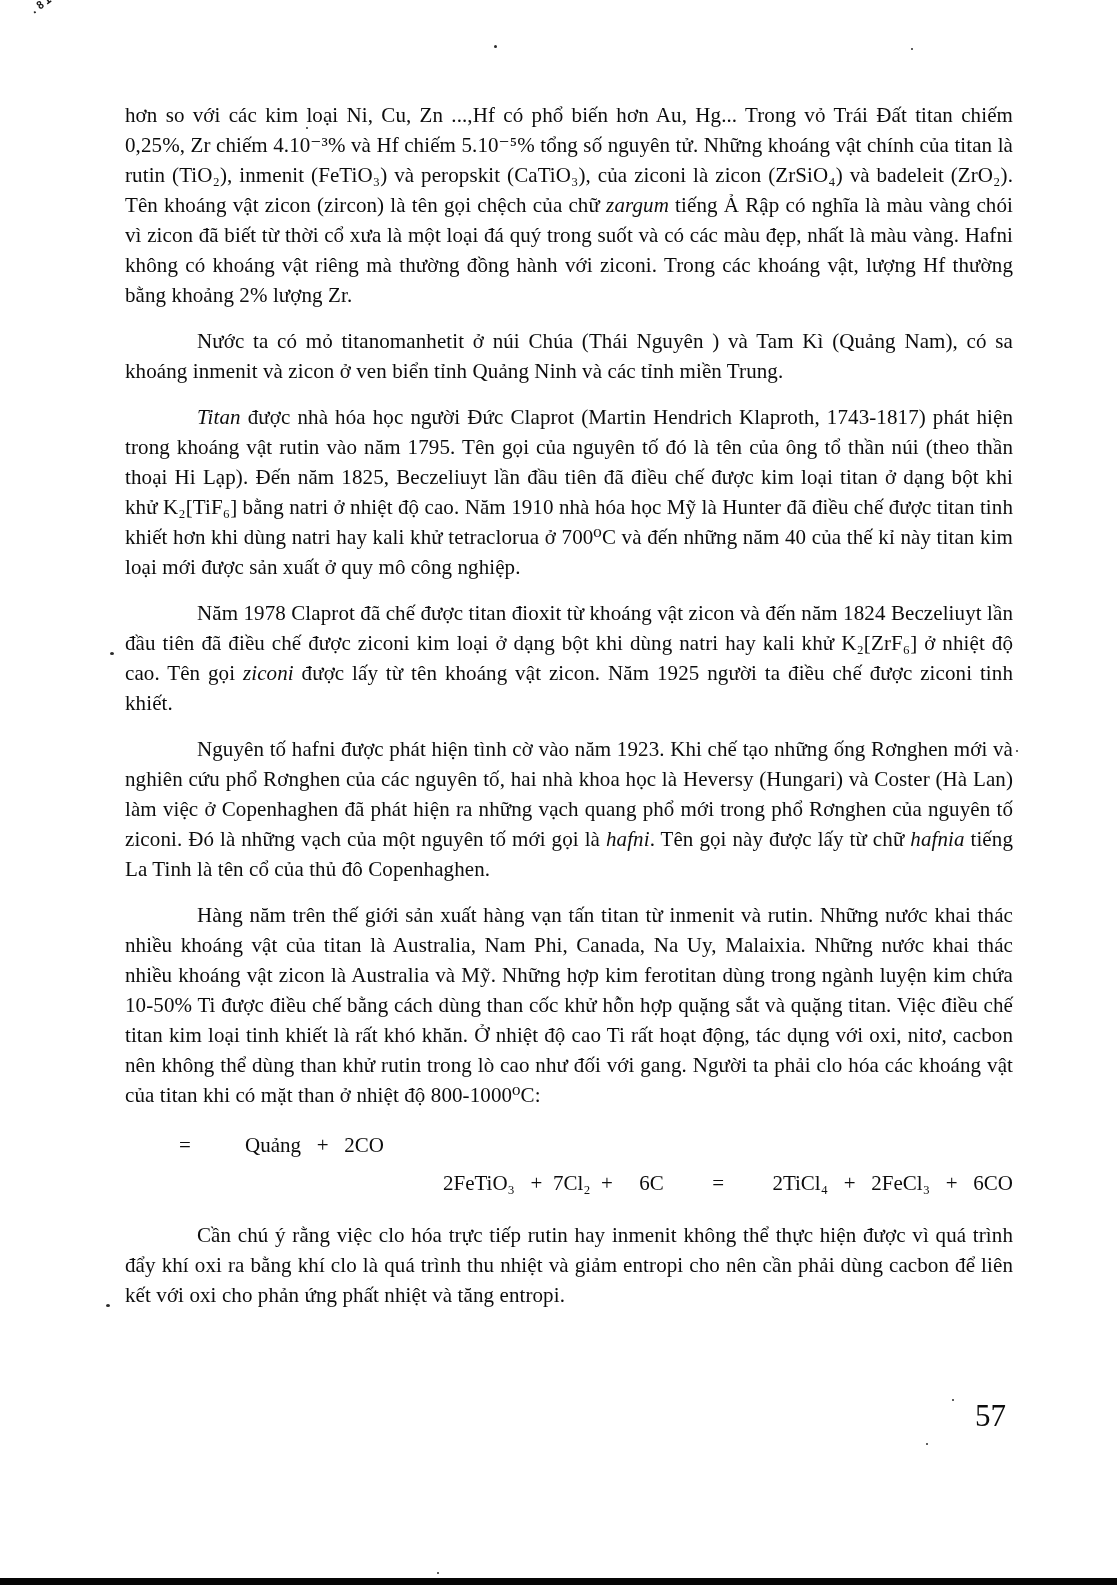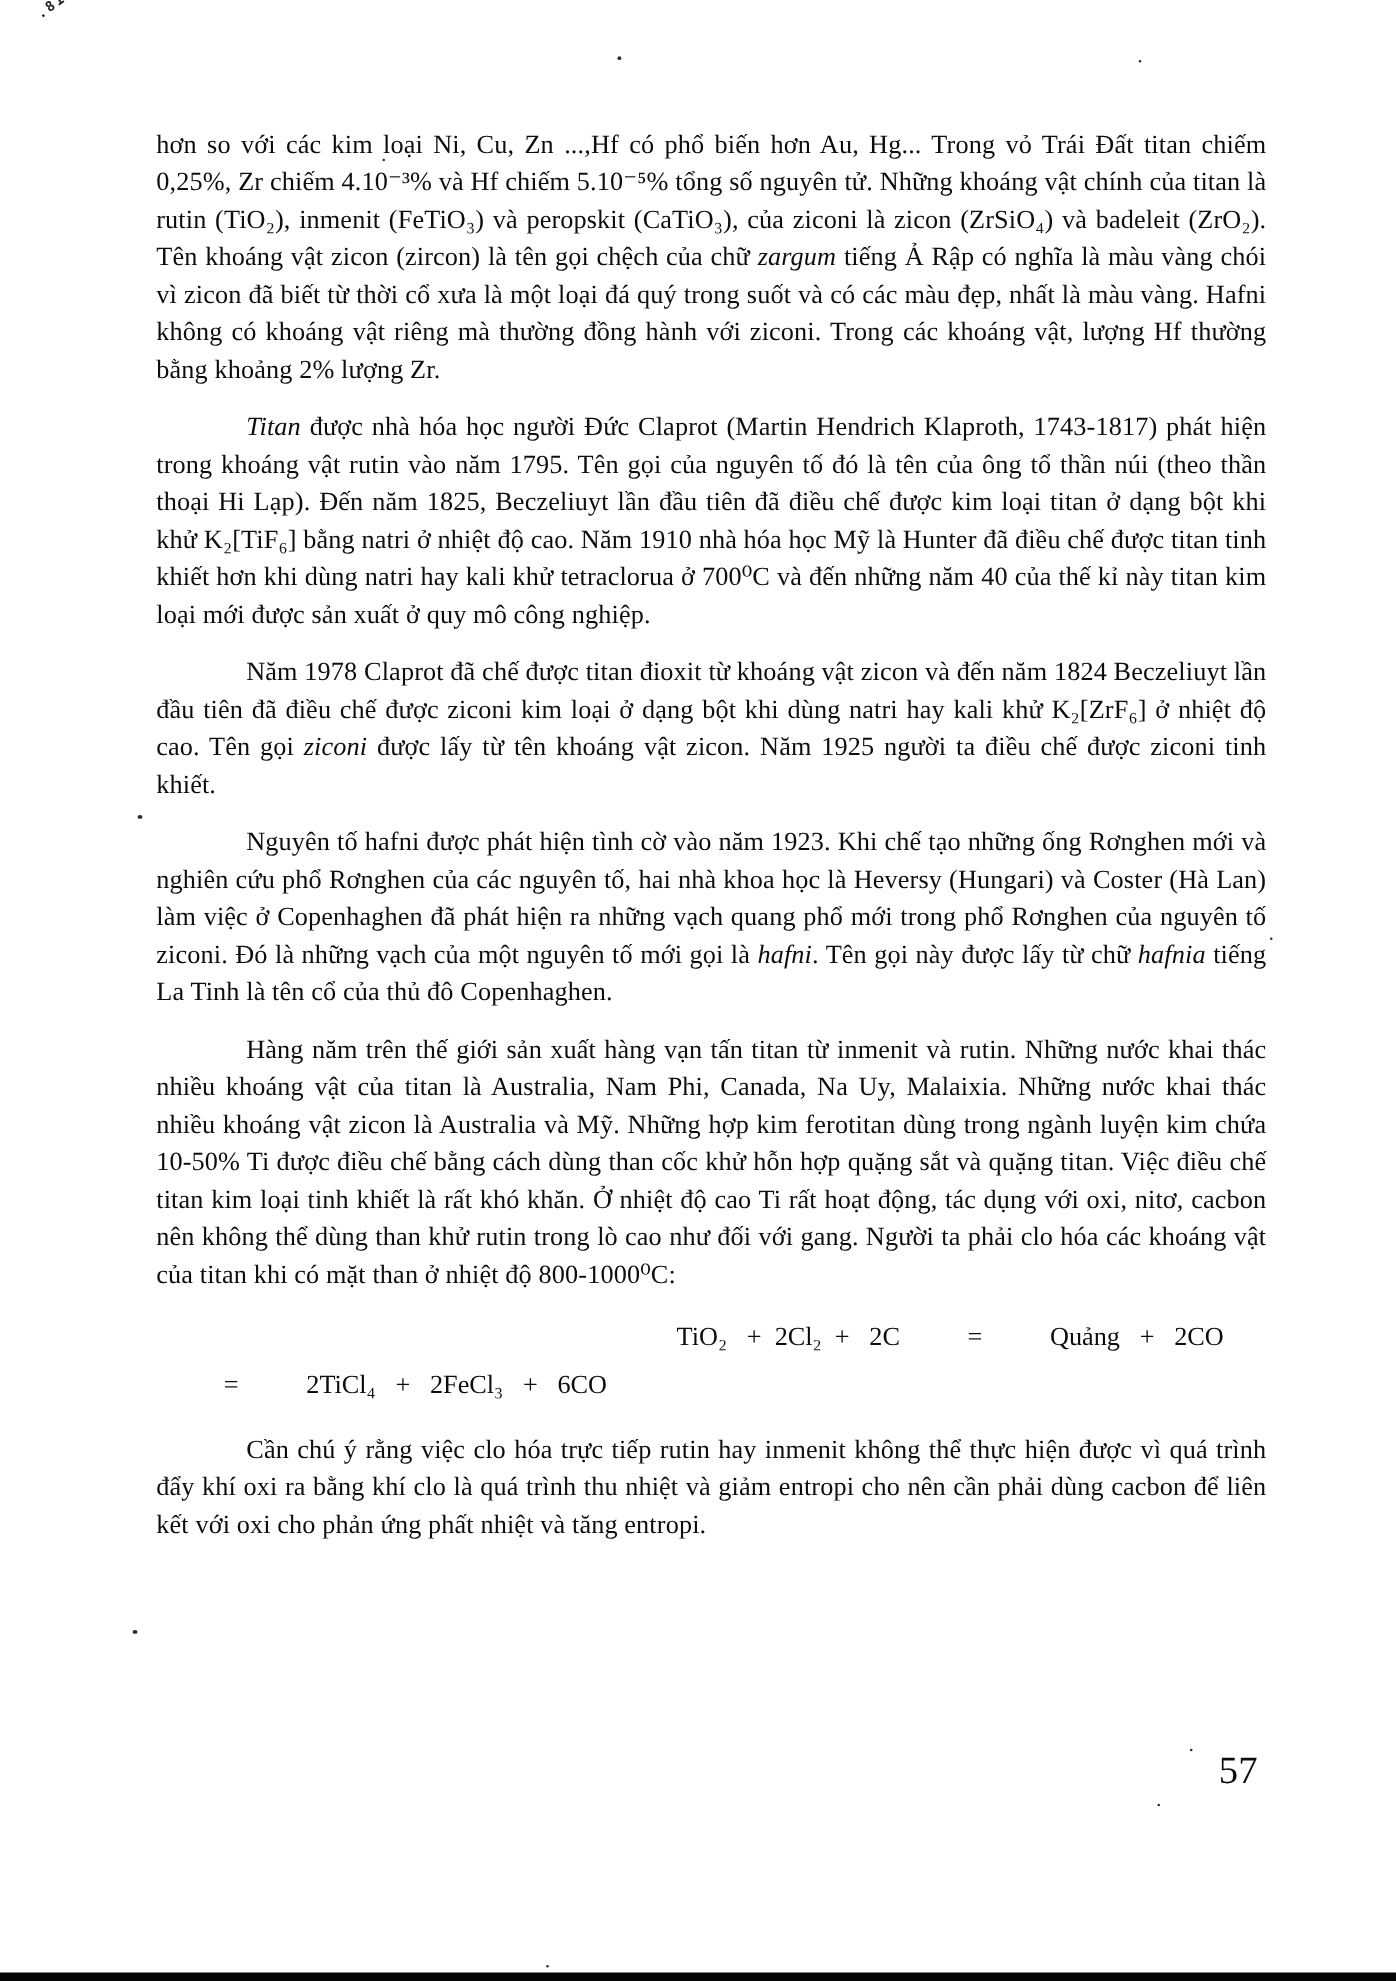--- a/index.html
+++ b/index.html
@@ -70,27 +70,28 @@
 
 <div class="page">
 
   <div class="stamp">
     <span>.OO9.8GO.</span>
     <span class="s2">.818.8</span>
   </div>
 
   <div class="text-block">
       <p class="para"><span>hơn so với các kim loại Ni, Cu, Zn ...,Hf có phổ biến hơn Au, Hg... Trong vỏ Trái Đất titan chiếm 0,25%, Zr chiếm 4.10⁻³% và Hf chiếm 5.10⁻⁵% tổng số nguyên tử. Những khoáng vật chính của titan là rutin (TiO₂), inmenit (FeTiO₃) và peropskit (CaTiO₃), của ziconi là zicon (ZrSiO₄) và badeleit (ZrO₂). Tên khoáng vật zicon (zircon) là tên gọi chệch của chữ </span><span class="it">zargum</span><span> tiếng Ả Rập có nghĩa là màu vàng chói vì zicon đã biết từ thời cổ xưa là một loại đá quý trong suốt và có các màu đẹp, nhất là màu vàng. Hafni không có khoáng vật riêng mà thường đồng hành với ziconi. Trong các khoáng vật, lượng Hf thường bằng khoảng 2% lượng Zr.</span></p>
+      <p class="para indent"><span>Nước ta có mỏ titanomanhetit ở núi Chúa (Thái Nguyên ) và Tam Kì (Quảng Nam), có sa khoáng inmenit và zicon ở ven biển tỉnh Quảng Ninh và các tỉnh miền Trung.</span></p>
       <p class="para indent"><span class="it">Titan</span><span> được nhà hóa học người Đức Claprot (Martin Hendrich Klaproth, 1743-1817) phát hiện trong khoáng vật rutin vào năm 1795. Tên gọi của nguyên tố đó là tên của ông tổ thần núi (theo thần thoại Hi Lạp). Đến năm 1825, Beczeliuyt lần đầu tiên đã điều chế được kim loại titan ở dạng bột khi khử K₂[TiF₆] bằng natri ở nhiệt độ cao. Năm 1910 nhà hóa học Mỹ là Hunter đã điều chế được titan tinh khiết hơn khi dùng natri hay kali khử tetraclorua ở 700⁰C và đến những năm 40 của thế kỉ này titan kim loại mới được sản xuất ở quy mô công nghiệp.</span></p>
       <p class="para indent"><span>Năm 1978 Claprot đã chế được titan đioxit  từ khoáng vật zicon và đến năm 1824 Beczeliuyt lần đầu tiên đã điều chế được ziconi kim loại ở dạng bột khi dùng natri hay kali khử K₂[ZrF₆] ở nhiệt độ cao. Tên gọi </span><span class="it">ziconi</span><span> được lấy từ tên khoáng vật zicon. Năm 1925 người ta điều chế được ziconi tinh khiết.</span></p>
       <p class="para indent"><span>Nguyên tố hafni được phát hiện tình cờ vào năm 1923. Khi chế tạo những ống Rơnghen mới và nghiên cứu phổ Rơnghen của các nguyên tố, hai nhà khoa học là Heversy (Hungari) và Coster (Hà Lan) làm việc ở Copenhaghen đã phát hiện ra những vạch quang phổ mới trong phổ Rơnghen của nguyên tố ziconi. Đó là những vạch của một nguyên tố mới gọi là </span><span class="it">hafni</span><span>. Tên gọi này được lấy từ chữ </span><span class="it">hafnia</span><span> tiếng La Tinh là tên cổ của thủ đô Copenhaghen.</span></p>
       <p class="para indent"><span>Hàng năm trên thế giới sản xuất hàng vạn tấn titan từ inmenit và rutin. Những nước khai thác nhiều khoáng vật của titan là Australia, Nam Phi, Canada, Na Uy, Malaixia. Những nước khai thác nhiều khoáng vật zicon là Australia và Mỹ. Những hợp kim ferotitan dùng trong ngành luyện kim chứa 10-50%  Ti được điều chế bằng cách dùng than cốc khử hỗn hợp quặng sắt và quặng titan. Việc điều chế titan kim loại tinh khiết là rất khó khăn. Ở nhiệt độ cao Ti rất hoạt động, tác dụng với oxi, nitơ, cacbon nên không thể dùng than khử rutin trong lò cao như đối với gang. Người ta phải clo hóa các khoáng vật của titan khi có mặt than ở nhiệt độ 800-1000⁰C:</span></p>
       <div class="equations">
-        <div class="eq-row"><span class="eq-lhs">TiO₂   +  2Cl₂  +   2C</span><span class="eq-sign">=</span><span class="eq-rhs">Quảng   +   2CO</span></div>
-        <div class="eq-row"><span class="eq-sign">=</span><span class="eq-rhs">2TiCl₄   +   2FeCl₃   +   6CO</span></div>
+        <div class="eq-row"><span class="eq-sign">=</span><span class="eq-rhs">Quảng   +   2CO</span></div>
+        <div class="eq-row"><span class="eq-lhs">2FeTiO₃   +  7Cl₂  +     6C</span><span class="eq-sign">=</span><span class="eq-rhs">2TiCl₄   +   2FeCl₃   +   6CO</span></div>
       </div>
       <p class="para indent"><span>Cần chú ý rằng việc clo hóa trực tiếp rutin hay inmenit không thể thực hiện được vì quá trình đẩy khí oxi ra bằng khí clo là quá trình thu nhiệt và giảm entropi cho nên cần phải dùng cacbon để liên kết với oxi  cho phản ứng phất nhiệt và tăng entropi.</span></p>
     </div>
 
   <div class="page-number">57</div>
 
   <div class="speck" style="left:494px;top:45px;"></div>
   <div class="speck" style="left:911px;top:48px;width:2px;height:2px;"></div>
   <div class="speck" style="left:306px;top:127px;width:2px;height:2px;"></div>
   <div class="speck" style="left:110px;top:652px;width:4px;height:3px;"></div>

